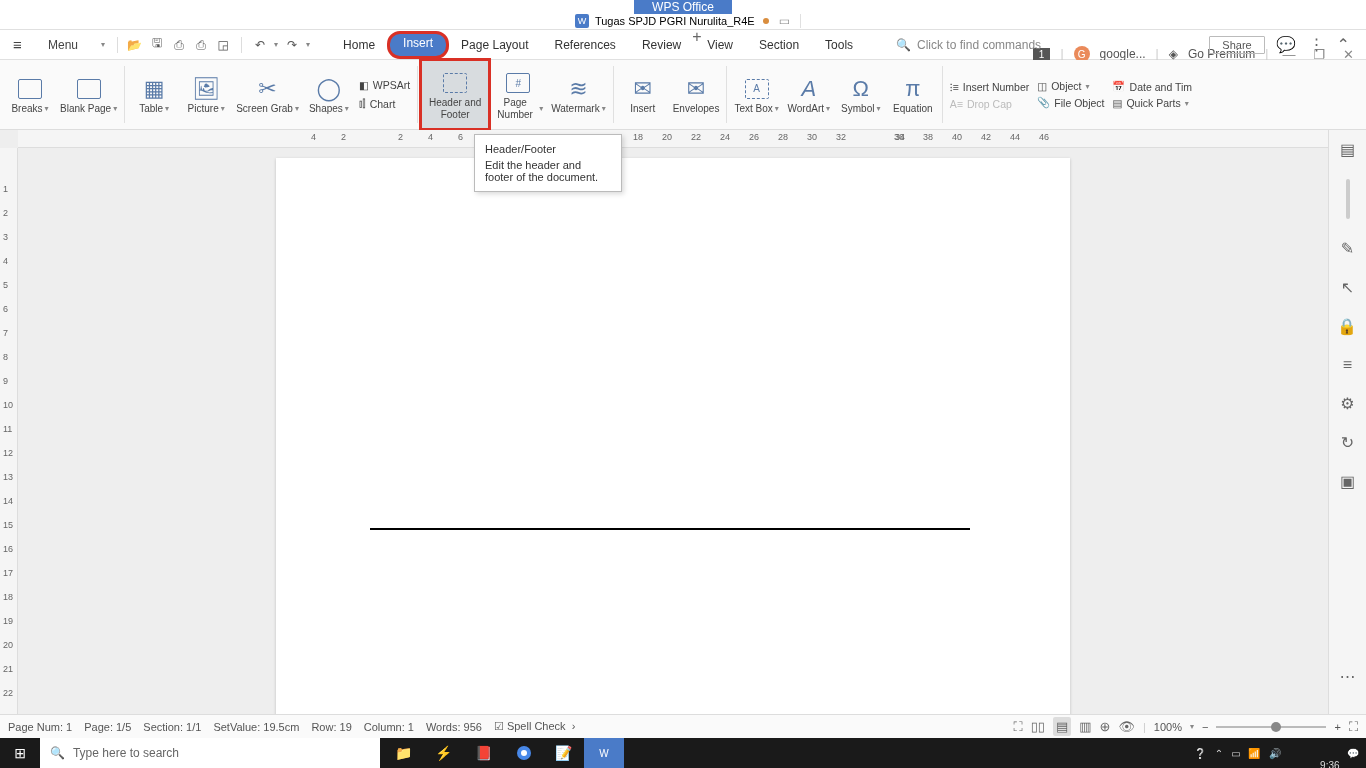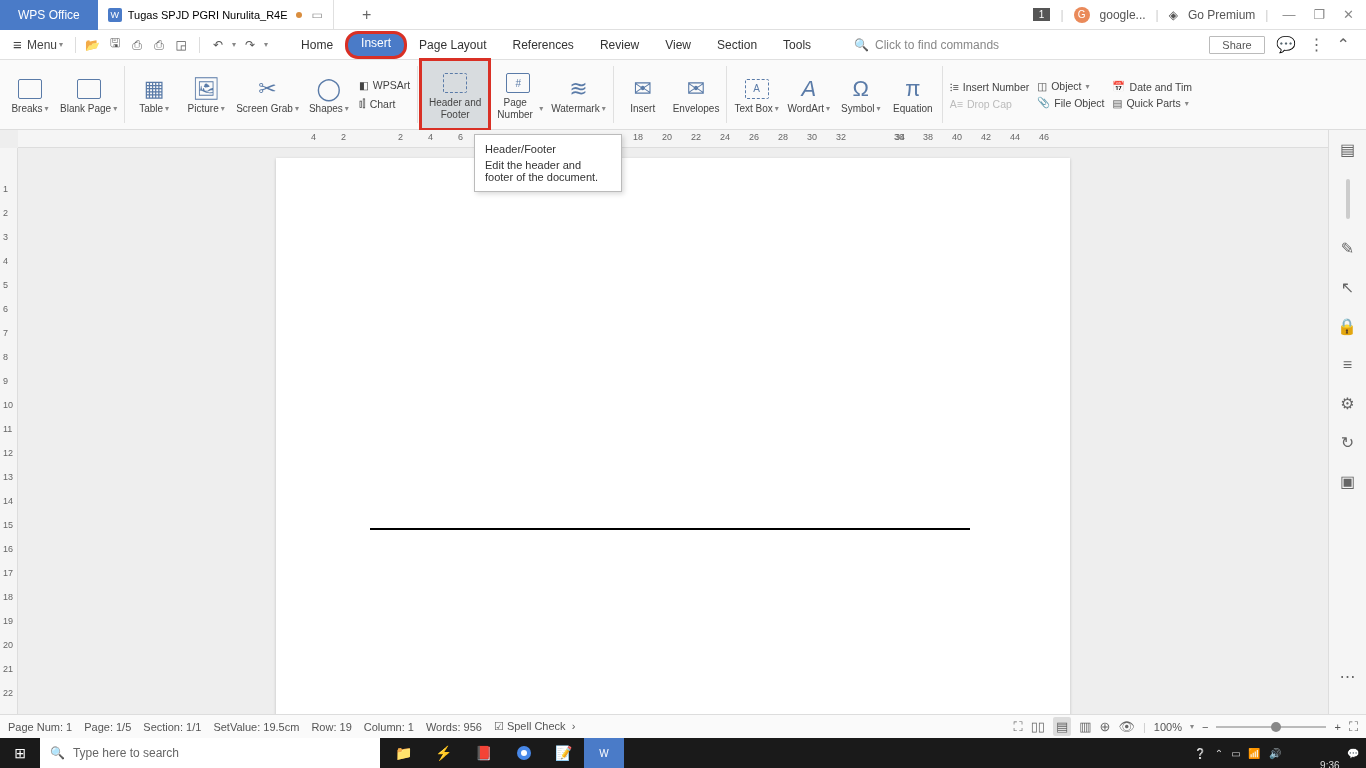--- a/index.html
+++ b/index.html
@@ -1,33 +1,33 @@
 <!DOCTYPE html>
 <html><head>
 <meta charset="utf-8">
 <style>
 * { margin: 0; padding: 0; box-sizing: border-box; font-family: "Segoe UI", Arial, sans-serif; }
 body { width: 1366px; height: 768px; background: #eeeeee; overflow: hidden; position: relative; }
 
 
-.titlebar { height: 30px; background: #fff; display: flex; align-items: center; border-bottom: 1px solid #e0e0e0; }
+.titlebar { height: 30px; background: #fff; display: flex; align-items: center; border-bottom: 1px solid #e0e0e0; flex-direction: column; }
 .app-badge { background: #4a7bc8; color: #fff; height: 30px; display: flex; align-items: center; padding: 0 18px; font-size: 12px; }
 .doc-tab { display: flex; align-items: center; height: 30px; padding: 0 10px; border-right: 1px solid #e0e0e0; font-size: 11px; }
 .doc-icon { width: 14px; height: 14px; background: #4a7bc8; color: #fff; display: inline-flex; align-items: center; justify-content: center; font-size: 9px; margin-right: 6px; border-radius: 2px; }
 .tab-dot { width: 6px; height: 6px; background: #d98d3e; border-radius: 50%; margin-left: 8px; }
 .tab-pres { margin-left: 10px; font-size: 12px; color: #888; }
 .tab-plus { margin-left: 28px; font-size: 16px; color: #666; cursor: pointer; }
 .titlebar-right { margin-left: auto; display: flex; align-items: center; gap: 10px; padding-right: 8px; font-size: 12px; color: #555; }
 .titlebar-right .badge { background: #555; color: #fff; padding: 1px 6px; font-size: 10px; }
 .g-icon { width: 16px; height: 16px; background: #ea8a5a; border-radius: 50%; display: inline-flex; align-items: center; justify-content: center; color: #fff; font-size: 10px; }
 .winbtn { font-size: 13px; color: #888; padding: 0 4px; }
 
 
 .menubar { height: 30px; background: #fff; display: flex; align-items: center; padding: 0 6px; border-bottom: 1px solid #e0e0e0; gap: 1px; }
-.menu-btn { display: flex; align-items: center; padding: 3px 7px; font-size: 12px; color: #444; gap: 2px; }
+.menu-btn { display: flex; align-items: center; padding: 3px 7px; font-size: 12px; color: #444; gap: 23px; }
 .hamburger { display: inline-block; width: 12px; }
 .hamburger::before { content: "≡"; font-size: 15px; }
 .qat { display: flex; gap: 6px; margin-left: 4px; align-items: center; }
 .qat-icon { width: 16px; height: 16px; display: flex; align-items: center; justify-content: center; color: #555; font-size: 12px; }
 .qat-sep { width: 1px; height: 16px; background: #ddd; margin: 0 4px; }
 .tabs { display: flex; margin-left: 20px; gap: 2px; }
 .tab { padding: 5px 12px; font-size: 12px; color: #333; cursor: pointer; }
 .tab.active { background: #4a7bc8; color: #fff; border-radius: 11px; padding: 3px 14px; }
 .tab.highlighted { outline: 3px solid #d93025; outline-offset: -1px; }
 .search-area { margin-left: 30px; display: flex; align-items: center; color: #888; font-size: 12px; gap: 6px; }

